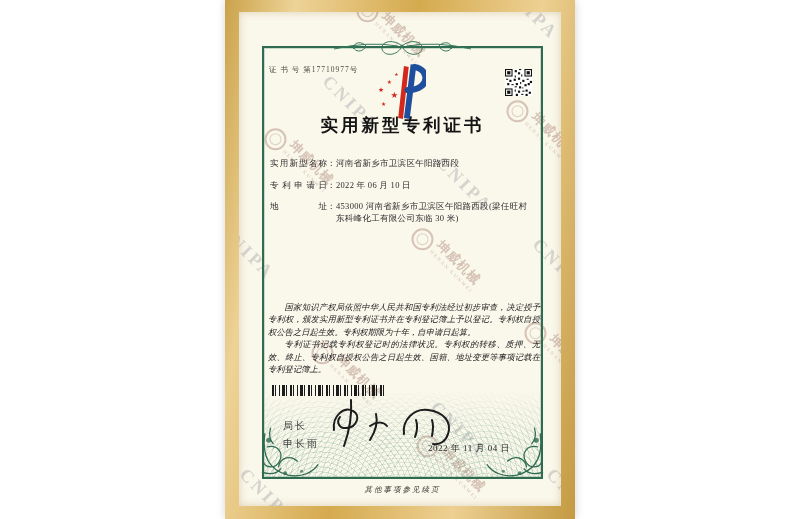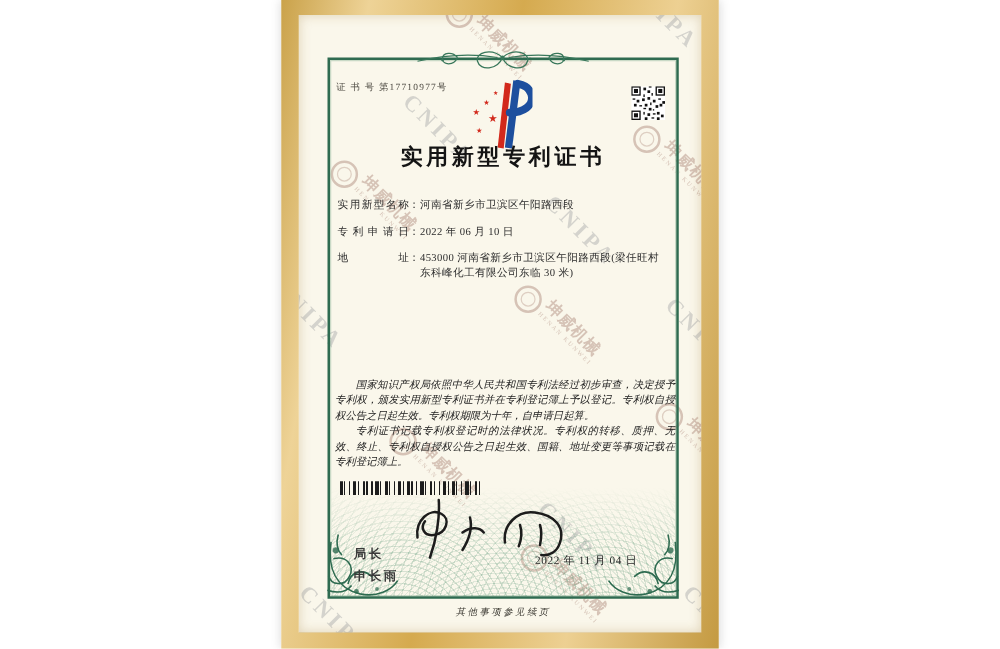--- a/index.html
+++ b/index.html
@@ -69,21 +69,21 @@
          color:#222;font-style:italic;text-align:justify;}
   .paras p{margin:0;text-indent:2em;}
   
   .barcode{
     position:absolute;left:33px;top:373px;width:113px;height:11px;
     background:repeating-linear-gradient(90deg,
       #1c1c1c 0 2px,transparent 2px 3px,#1c1c1c 3px 4px,transparent 4px 7px,
       #1c1c1c 7px 8px,transparent 8px 10px,#1c1c1c 10px 13px,transparent 13px 14px,
       #1c1c1c 14px 15px,transparent 15px 18px);
   }
-  .commissioner{position:absolute;left:44px;top:423px;font-size:10px;color:#3a3a3a;letter-spacing:2px;line-height:18px;font-weight:700;}
+  .commissioner{position:absolute;left:44px;top:405px;font-size:10px;color:#3a3a3a;letter-spacing:2px;line-height:18px;font-weight:400;}
   .signature{position:absolute;left:81px;top:382px;width:155px;height:58px;}
   .issue-date{position:absolute;left:189px;top:430px;font-size:9px;color:#2d2d2d;letter-spacing:.5px;}
   .page-info{position:absolute;left:23px;top:450px;width:281px;text-align:center;font-size:7px;color:#44413a;letter-spacing:1px;}
   .cont-note{position:absolute;left:23px;top:473px;width:281px;text-align:center;font-size:7.5px;color:#3c3a33;letter-spacing:2px;font-style:italic;}
 </style>
 </head>
 <body>
 
 <div class="cert">
   <div class="paper">

